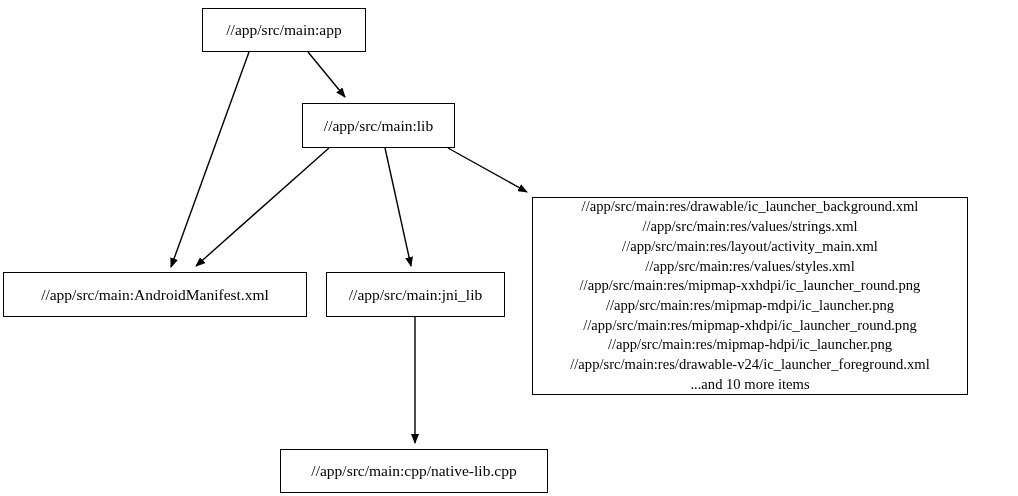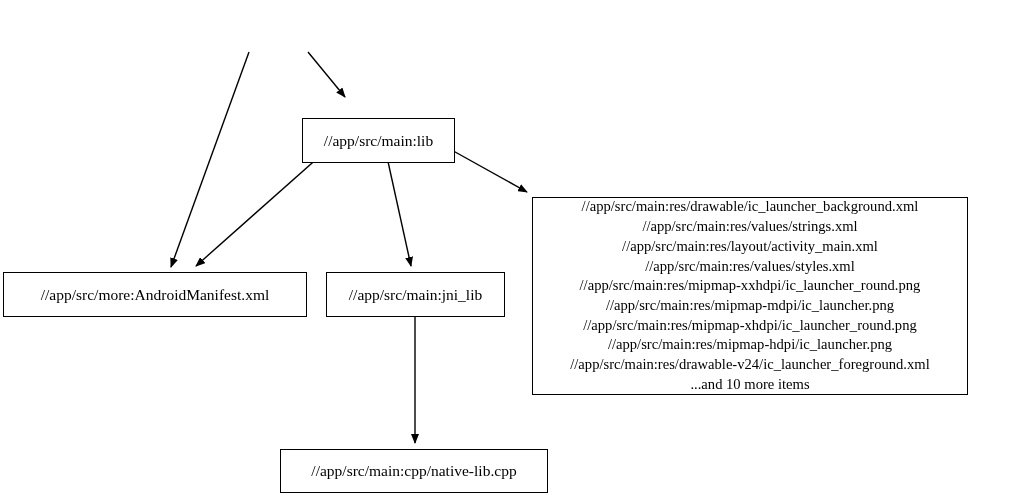--- a/index.html
+++ b/index.html
@@ -39,21 +39,21 @@
     font-size: 15.5px;
     line-height: 1.0;
     white-space: nowrap;
   }
   .node-label {
     display: block;
     padding: 0 2px;
   }
   
   #node-app      { left: 202px; top: 8px;   width: 164px; height: 44px; }
-  #node-lib      { left: 302px; top: 103px; width: 153px; height: 45px; margin-top: 15px; }
+  #node-lib      { left: 302px; top: 103px; width: 153px; height: 45px; }
   #node-manifest { left: 3px;   top: 272px; width: 304px; height: 45px; }
   #node-jni      { left: 326px; top: 272px; width: 179px; height: 45px; font-family: Liberation Serif, serif; }
   #node-cpp      { left: 280px; top: 449px; width: 268px; height: 44px; text-align: right; }
   #node-res      { left: 532px; top: 197px; width: 436px; height: 198px;
                    align-items: center; }
   #node-res .node-label {
     white-space: pre-line;
     font-size: 14.6px;
     line-height: 19.7px;
     text-align: center;
@@ -77,27 +77,30 @@
 
     <path d="M 329,148 L 196,266" fill="none" stroke="#000000" stroke-width="1.4" marker-end="url(#arrow)"></path>
 
     <path d="M 385,148 L 411,266" fill="none" stroke="#000000" stroke-width="1.4" marker-end="url(#arrow)"></path>
 
     <path d="M 448,148 L 527,192" fill="none" stroke="#000000" stroke-width="1.4" marker-end="url(#arrow)"></path>
 
     <path d="M 415,317 L 415,443" fill="none" stroke="#000000" stroke-width="1.4" marker-end="url(#arrow)"></path>
   </svg>
 
+  <div class="node" id="node-app">
+    <span class="node-label">//app/src/main:app</span>
+  </div>
 
   <div class="node" id="node-lib">
     <span class="node-label">//app/src/main:lib</span>
   </div>
 
   <div class="node" id="node-manifest">
-    <span class="node-label">//app/src/more:AndroidManifest.xml</span>
+    <span class="node-label">//app/src/main:AndroidManifest.xml</span>
   </div>
 
   <div class="node" id="node-jni">
     <span class="node-label">//app/src/main:jni_lib</span>
   </div>
 
   <div class="node" id="node-cpp">
     <span class="node-label">//app/src/main:cpp/native-lib.cpp</span>
   </div>
 

